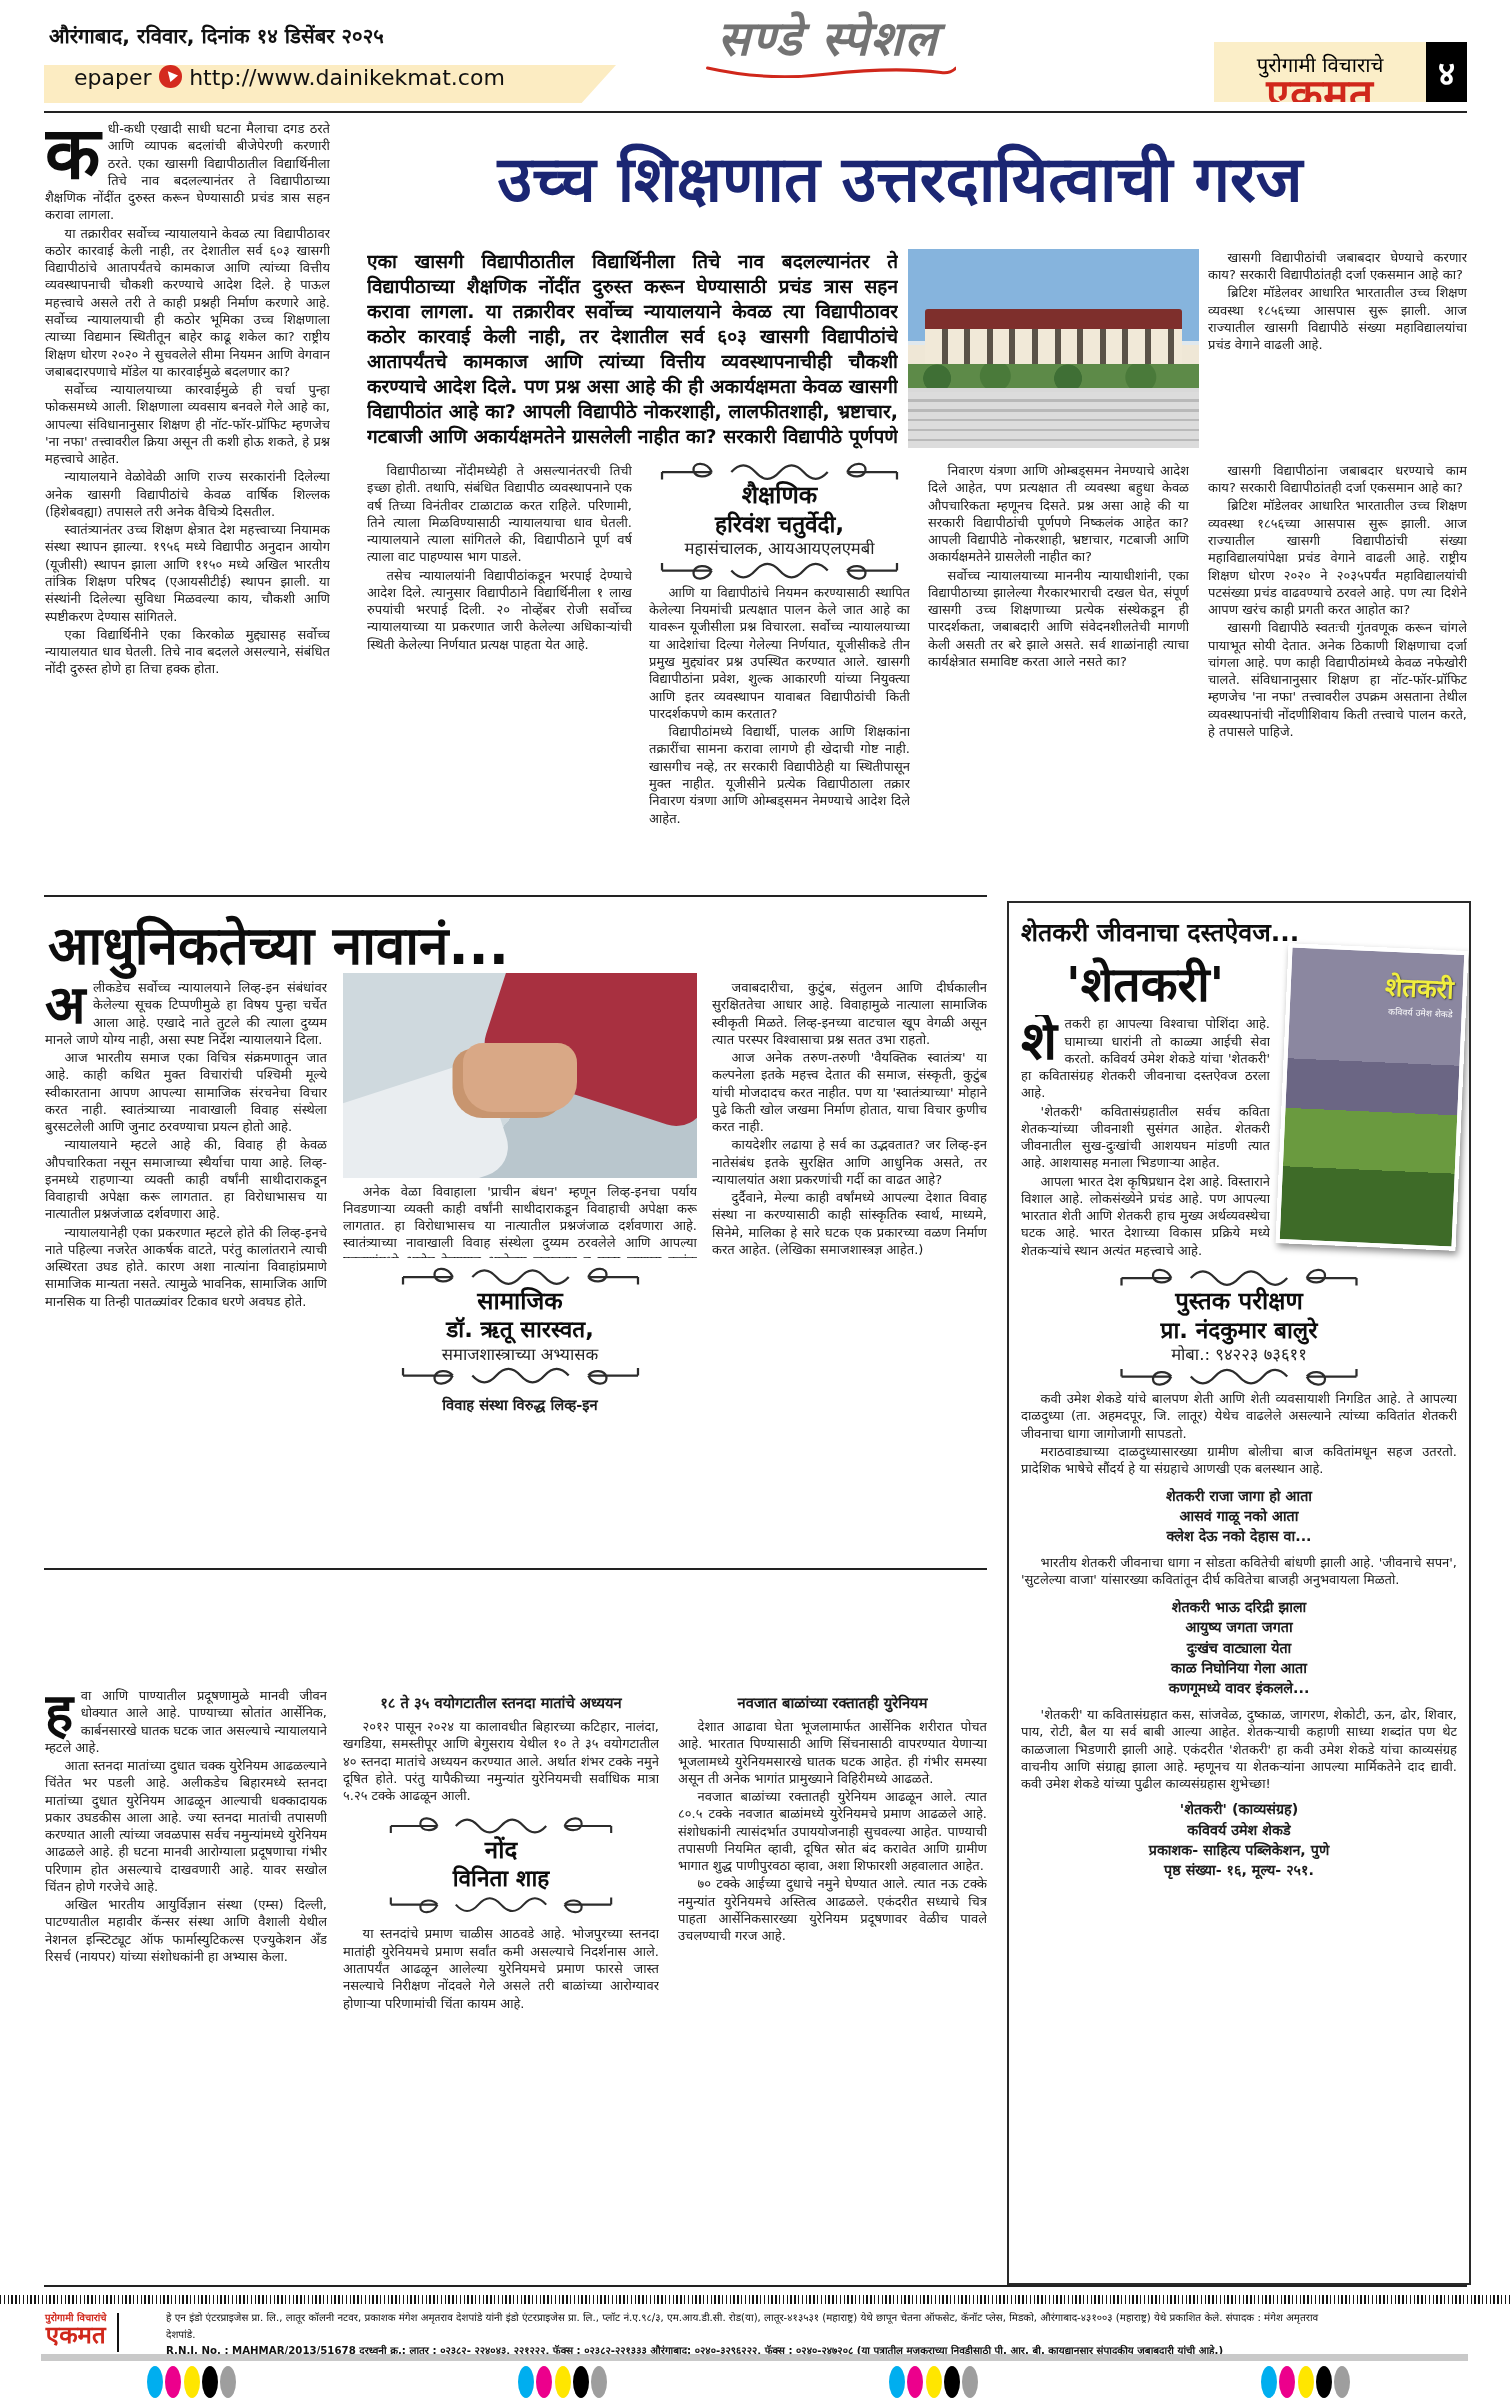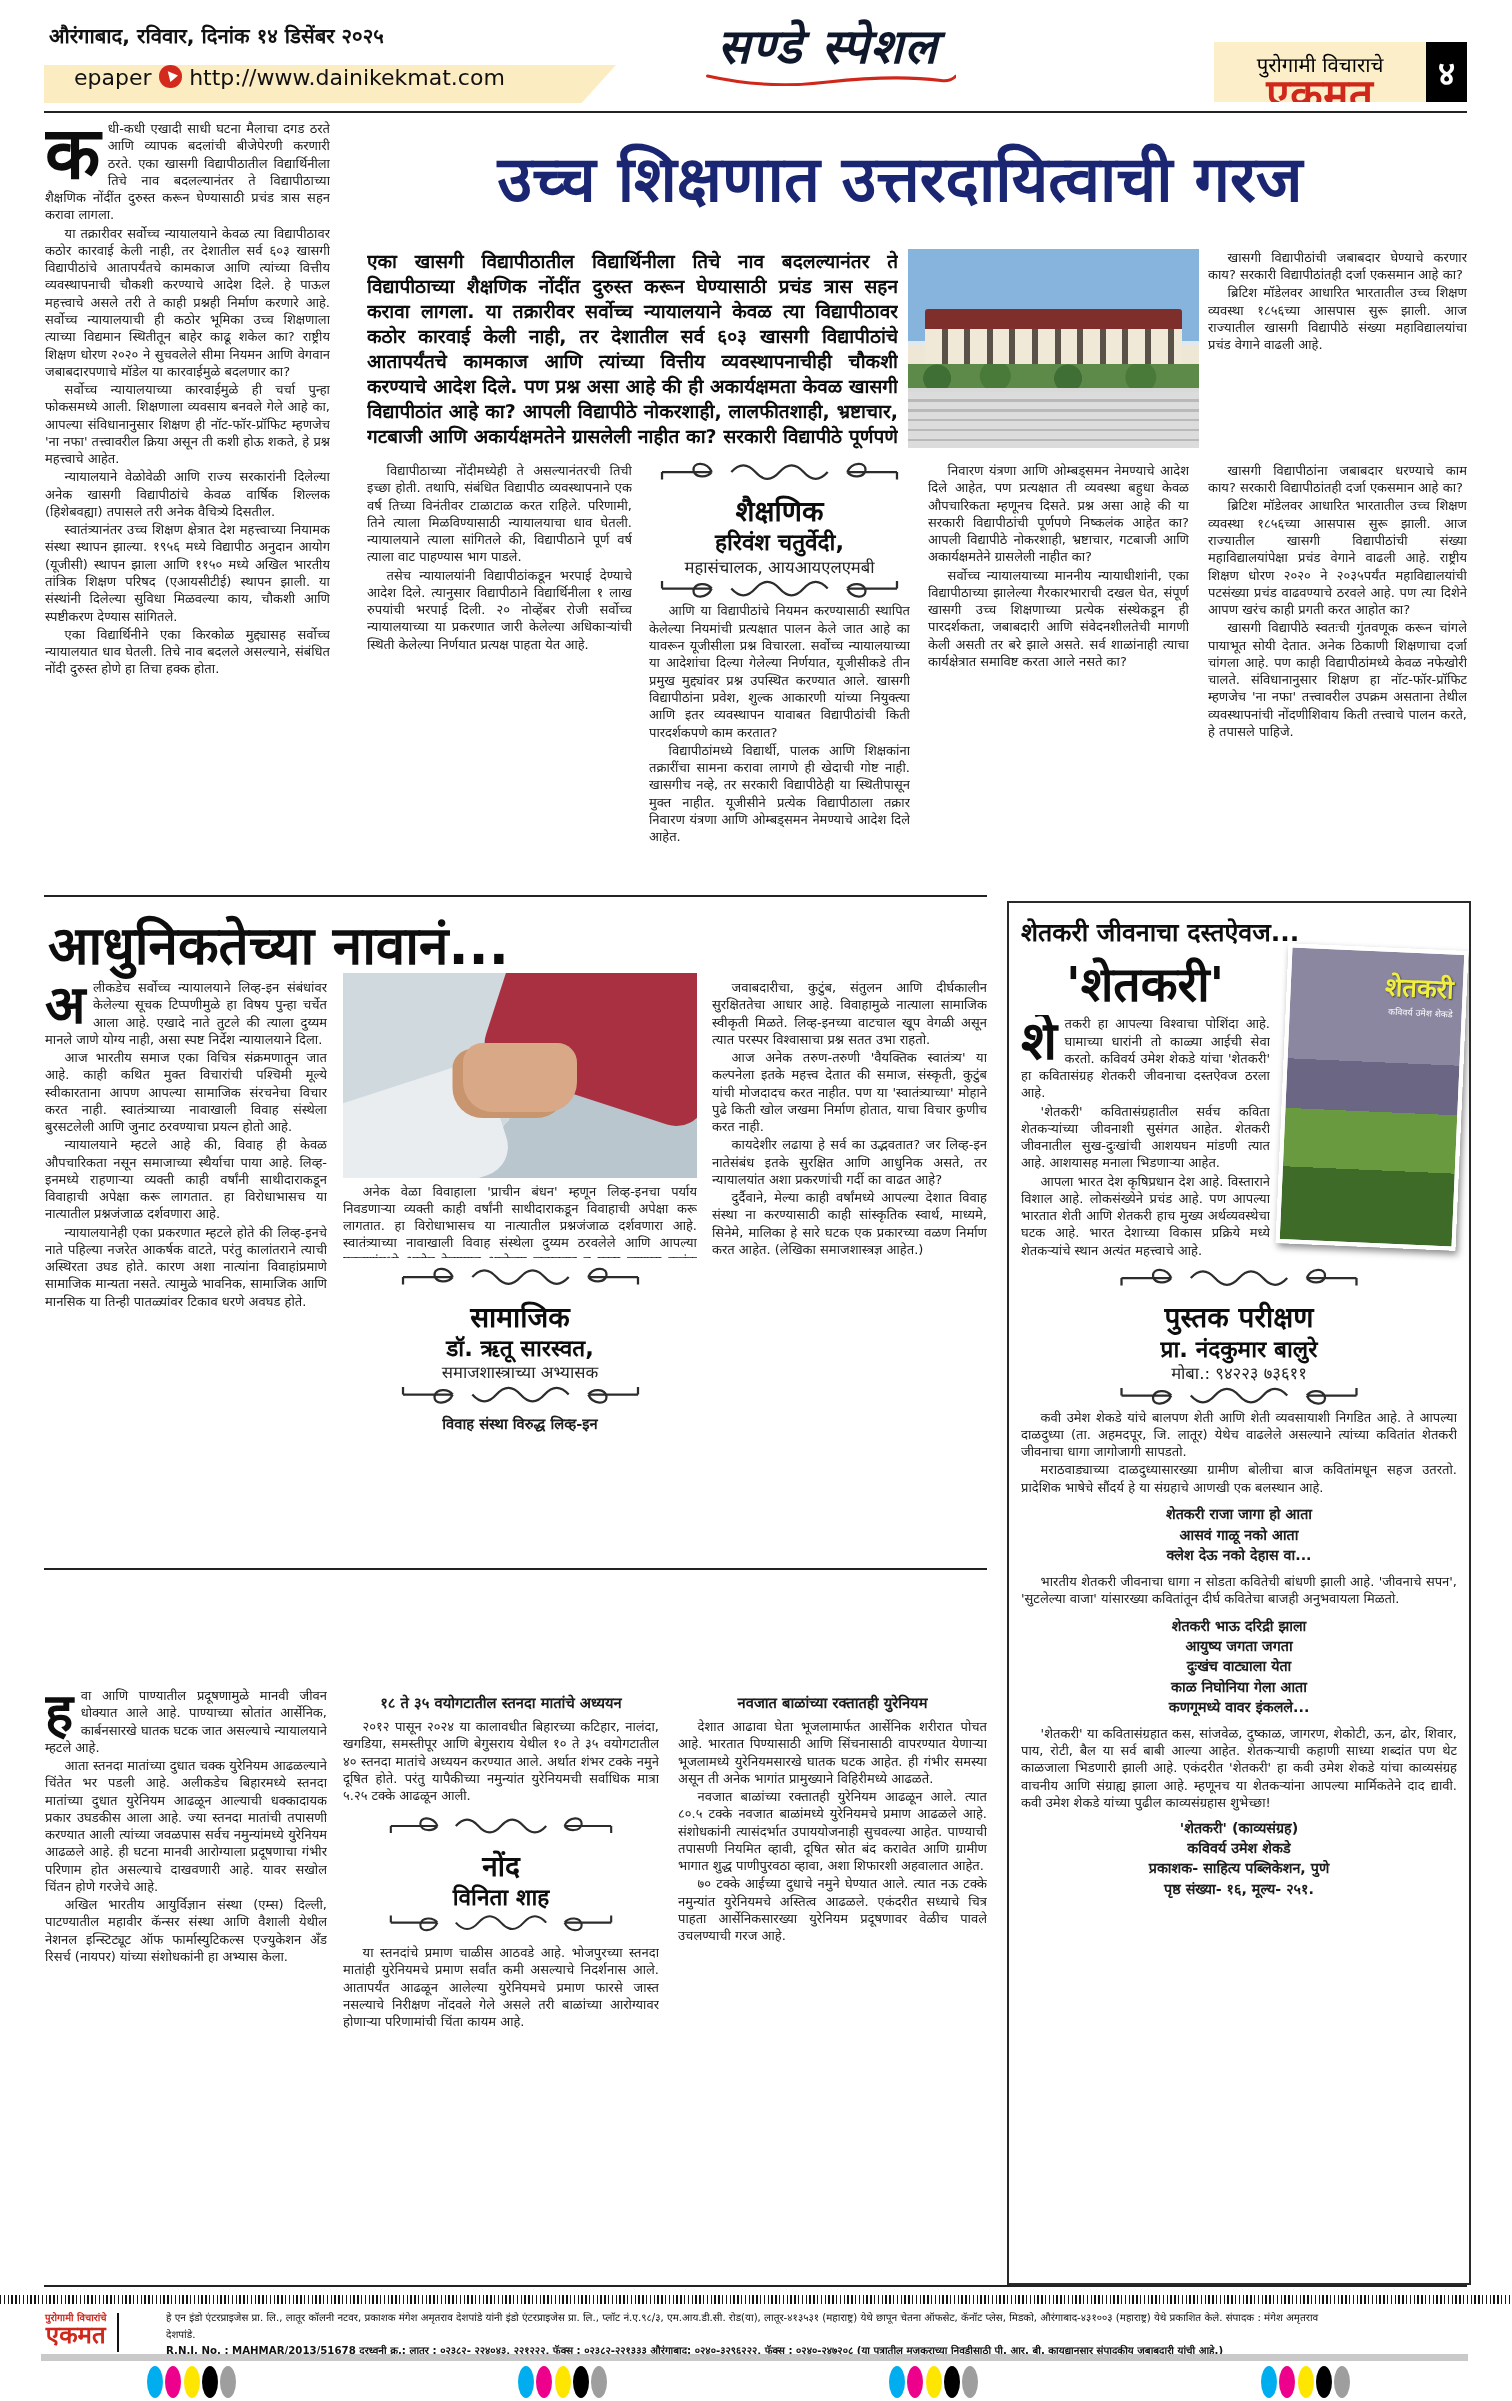--- a/index.html
+++ b/index.html
@@ -9,41 +9,41 @@
   .noi{user-select:none;}
   
   .dateline{font-size:20.3px;font-weight:600;color:#111;}
   .epaper-strip{background:#fcecc2;height:38px;display:flex;align-items:flex-start;gap:7.5px;
      padding:0 53px 0 30px;clip-path:polygon(0 0,100% 0,94% 100%,0 100%);}
   .epaper-strip .lbl{font-size:22px;color:#111;}
   .cursor-dot{width:22.6px;height:22.6px;border-radius:50%;background:#d42a1e;position:relative;display:inline-block;}
   .cursor-dot:after{content:"";position:absolute;left:6.8px;top:5.3px;width:0;height:0;
      border-left:5.3px solid transparent;border-right:5.3px solid transparent;border-bottom:10.5px solid #fff;
      transform:rotate(-40deg);}
-  .masthead{color:#0f172a;font-size:48px;font-weight:bold;font-style:italic;text-align:center;
-     letter-spacing:1.5px;line-height:1;margin-top:8px;}
+  .masthead{color:#737373;font-size:48px;font-weight:bold;font-style:italic;text-align:center;
+     letter-spacing:1.5px;line-height:1;}
   .tagbox{background:#fbeec8;text-align:center;overflow:hidden;}
   .tagline{color:#000000;font-size:20.3px;font-weight:normal;margin-top:8px;}
   .brand{color:#d0271b;font-size:42px;font-weight:900;line-height:.8;letter-spacing:0.8px;}
   .pagebox{background:#000;color:#fff;font-size:33px;font-weight:bold;display:flex;align-items:center;justify-content:center;}
   .hrule{background:#222;}
   
   .main-hl{color:#1b2673;font-size:63px;font-weight:bold;text-align:center;white-space:nowrap;line-height:1.1;}
   .hl2{color:#0d0d0d;font-size:53px;font-weight:bold;white-space:nowrap;}
   
   .col{text-align:justify;font-size:13px;line-height:17.3px;color:#1b1b1b;overflow:hidden;}
   .col p{margin:0 0 0.8px 0;text-indent:19.6px;}
   .col p.np{text-indent:0;}
   .lede{font-weight:bold;font-size:19px;line-height:25px;text-align:justify;color:#0e0e0e;overflow:hidden;}
   .dropcap{float:left;font-weight:bold;font-size:72px;line-height:60px;padding:3px 7.5px 0 0;color:#0d0d0d;}
   .dropcap.sm{font-size:53px;line-height:45px;}
   .subhead{font-weight:bold;text-align:center;font-size:14.7px;line-height:19px;margin:6px 0;text-indent:0;}
   
   .ornament{text-align:center;padding:1.5px 0;}
-  .orn-label{font-size:28px;font-weight:bold;color:#0d0d0d;line-height:1.15;margin-top:14px;}
+  .orn-label{font-size:24px;font-weight:bold;color:#0d0d0d;line-height:1.15;}
   .orn-author{font-size:22.6px;font-weight:bold;color:#0d0d0d;line-height:1.3;}
   .orn-role{font-size:16.6px;color:#222;line-height:1.25;}
   .flourish{display:block;margin:0 auto;}
   
   .photo{overflow:hidden;position:relative;}
   .bphoto{background:linear-gradient(#86b4dd 0 46%,#dfe8ee 46% 48%,#efe7d6 48% 62%,#e2d9c6 62% 70%,#d9d9d9 70% 100%);}
   .roof{position:absolute;left:6%;right:6%;top:30%;height:10%;background:#7e2f2c;border-radius:3px 3px 0 0;}
   .bwin{position:absolute;left:6%;right:6%;top:40%;height:22%;
      background:repeating-linear-gradient(90deg,#f1e9d8 0 16.6px,#5a5248 16.6px 22.6px);}
   .trees{position:absolute;left:0;right:0;top:58%;height:12%;

